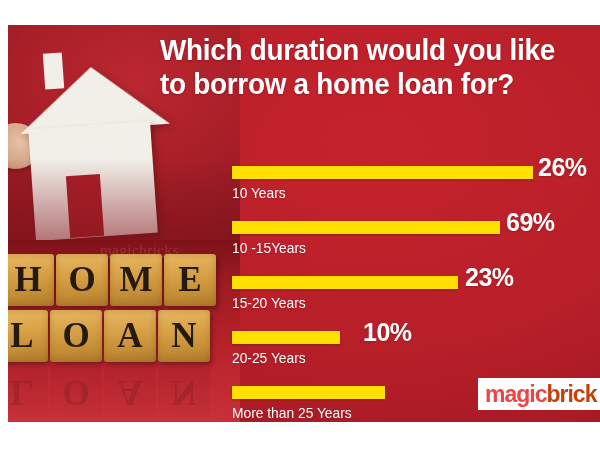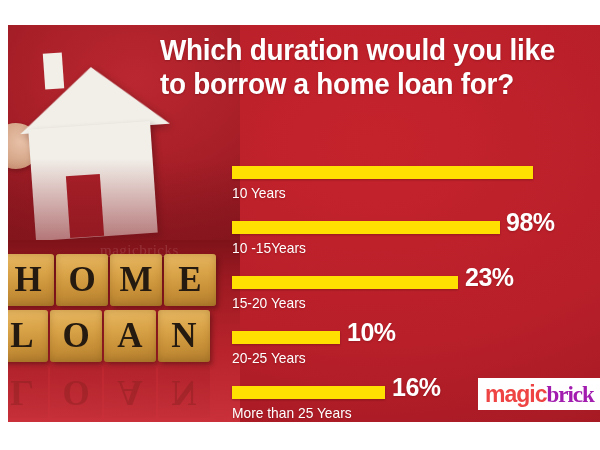--- a/index.html
+++ b/index.html
@@ -121,21 +121,21 @@
   
   .logo{
     position:absolute;left:478px;top:378px;width:130px;height:32px;background:#ffffff;
     display:flex;align-items:center;overflow:hidden;
   }
   .logo-text{
     font-size:23px;font-weight:bold;letter-spacing:-1px;padding-left:7px;white-space:nowrap;
     font-family:"Liberation Sans", sans-serif;
   }
   .logo-a{color:#ef4444;}
-  .logo-b{color:#a21caf;font-family:Liberation Serif, serif;}
+  .logo-b{color:#c2410c;}
 </style>
 </head>
 <body>
 
 <div class="canvas">
 
   <div class="panel">
 
     <div class="photo">
 
@@ -173,44 +173,44 @@
       </div>
     </div>
 
     <div class="title">Which duration would you like
 to borrow a home loan for?</div>
 
     <div class="chart">
 
       <div class="row" style="top:25px;">
         <div class="bar" style="width:301px;"></div>
+        <div class="val" style="left:306px;">26%</div>
         <div class="cat">10 Years</div>
       </div>
 
       <div class="row" style="top:80px;">
         <div class="bar" style="width:268px;"></div>
-        <div class="val" style="left:274px;">98%</div>
+        <div class="val" style="left:274px;">69%</div>
         <div class="cat">10 -15Years</div>
       </div>
 
       <div class="row" style="top:135px;">
         <div class="bar" style="width:226px;"></div>
         <div class="val" style="left:233px;">23%</div>
         <div class="cat">15-20 Years</div>
       </div>
 
       <div class="row" style="top:190px;">
         <div class="bar" style="width:108px;"></div>
-        <div class="val" style="left:115px;">10%</div>
+        <div class="val" style="left:131px;">10%</div>
         <div class="cat">20-25 Years</div>
       </div>
 
       <div class="row" style="top:245px;">
         <div class="bar" style="width:153px;"></div>
-        <div class="val" style="left:160px;">16%</div>
         <div class="cat">More than 25 Years</div>
       </div>
     </div>
 
   </div>
 
   <div class="logo">
     <span class="logo-text"><span class="logo-a">magic</span><span class="logo-b">brick</span></span>
   </div>
 

